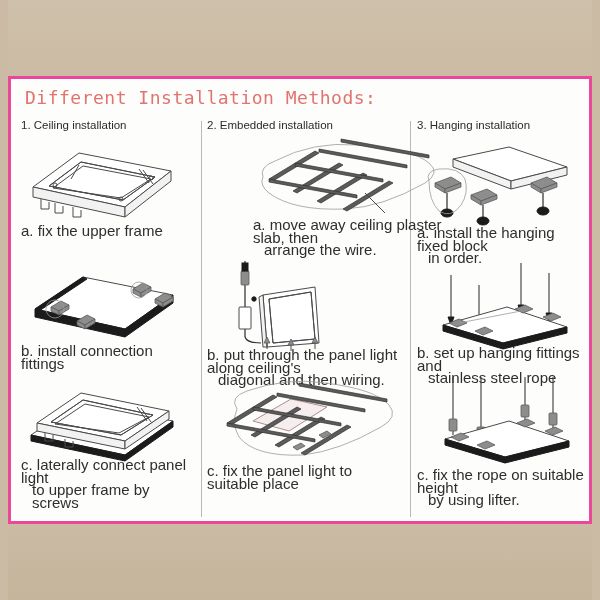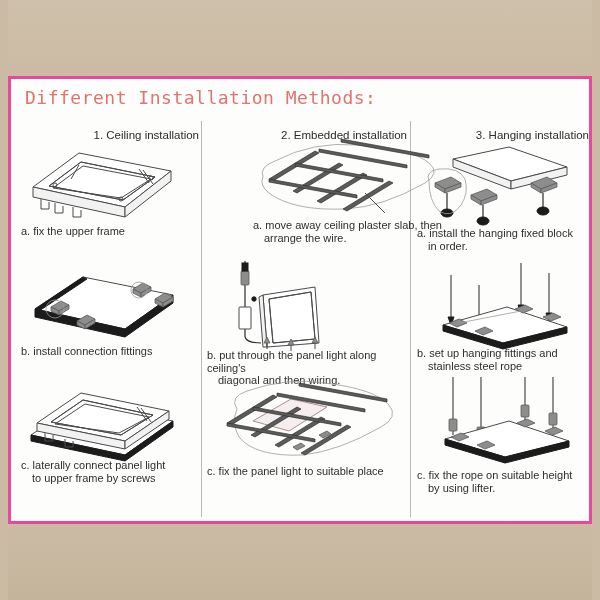--- a/index.html
+++ b/index.html
@@ -45,26 +45,26 @@
   .col-1{left:10px;width:178px;}
   .col-2{left:196px;width:200px;}
   .col-3{left:406px;width:172px;}
   .vdiv{
     position:absolute;top:2px;width:1px;height:396px;background:#b9b9b9;
   }
   .vdiv-1{left:190px;}
   .vdiv-2{left:399px;}
 
   .colhead{
-    font-size:11.5px;color:#2b2b2b;margin:10px 0 2px 0;white-space:nowrap;text-align:right;
+    font-size:11.5px;color:#2b2b2b;margin:0 0 2px 0;white-space:nowrap;
   }
   .step{position:absolute;left:0;width:100%;}
   .fig{position:relative;width:100%;}
   .cap{
-    font-size:11px;line-height:12.5px;color:#2e2e2e;
+    font-size:15px;line-height:12.5px;color:#2e2e2e;
   }
   .cap .ind{display:block;padding-left:11px;}
   svg{display:block;overflow:visible;}
   .ln{fill:none;stroke:#4a4a4a;stroke-width:1;}
   .ln2{fill:none;stroke:#2a2a2a;stroke-width:1.2;}
   .fillw{fill:#ffffff;stroke:#4a4a4a;stroke-width:1;}
   .filll{fill:#f2f2f2;stroke:#4a4a4a;stroke-width:1;}
   .dark{fill:#1b1b1b;stroke:#1b1b1b;stroke-width:1;}
   .grey{fill:#8d8d8d;stroke:#5a5a5a;stroke-width:.8;}
   .bar{fill:#5b5b5b;stroke:#2f2f2f;stroke-width:.7;}

